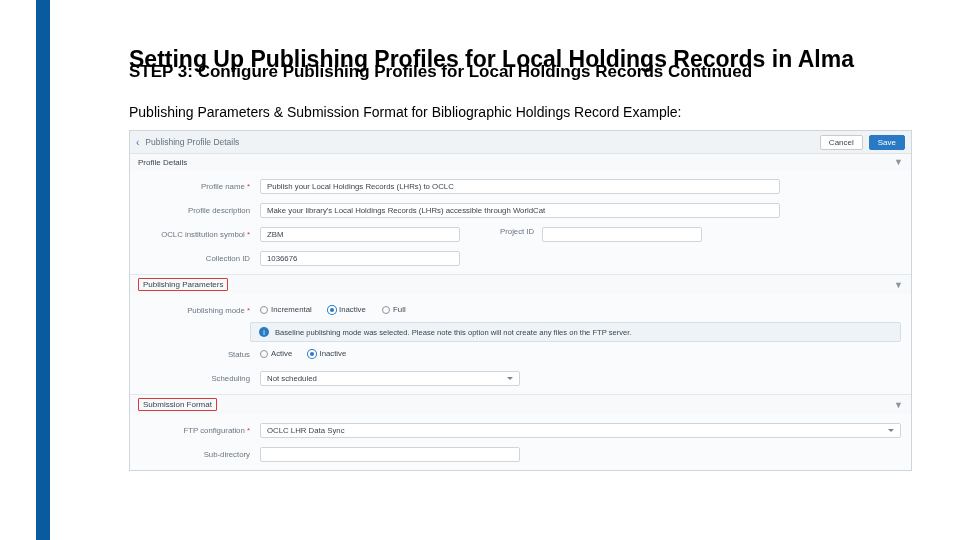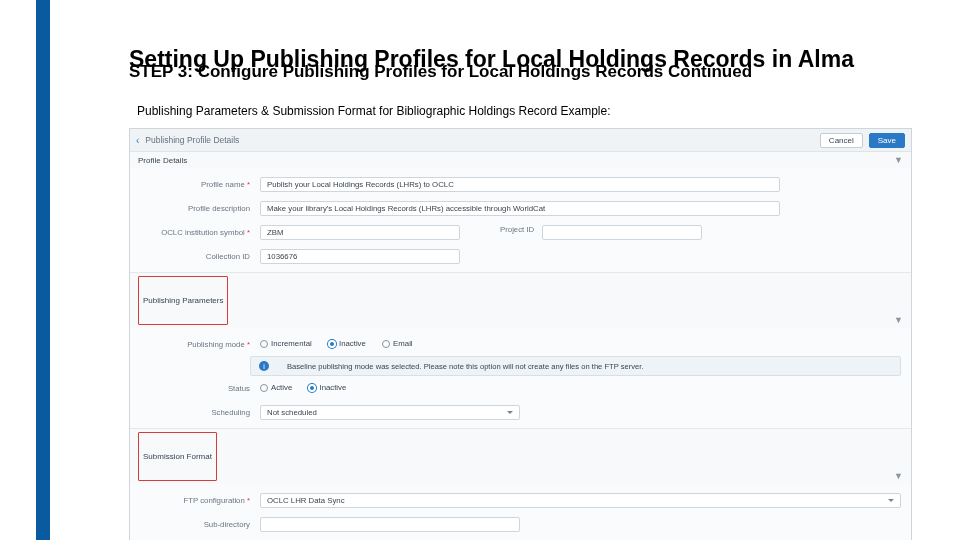--- a/index.html
+++ b/index.html
@@ -1,52 +1,52 @@
 <!DOCTYPE html>
 <html><head>
 <meta charset="utf-8">
 <style>
   html,body{margin:0;padding:0;font-family:Arial,Helvetica,sans-serif;background:#fff}
   .page{width:960px;height:540px;position:relative;box-sizing:border-box;padding:0}
   .sidebar{position:absolute;left:36px;top:0;width:14px;height:540px;background:#0a5aa0}
   .content{position:absolute;left:129px;top:46px;right:48px}
   h1{font-size:23px;font-weight:700;margin:0 0 0 0;line-height:1.15;letter-spacing:0}
   h2{font-size:17px;font-weight:700;margin:0;position:relative;top:-10px}
-  .subdesc{font-size:12px;margin:12px 0 10px 8px}
+  .subdesc{font-size:14px;margin:12px 0 10px 0}
   .shot{border:1px solid #cfd6db;background:#fafbfc;font-size:8px;color:#4a5560;box-sizing:border-box}
 
   .topbar{display:flex;align-items:center;background:#f0f3f5;border-bottom:1px solid #dfe4e8;height:22px;padding:0 6px;gap:6px}
   .back{color:#2a79c4;font-size:10px}
   .bc{color:#637281;font-size:8.5px}
   .spacer{flex:1}
   .btn{border:1px solid #c5ccd2;background:#fff;color:#3a4550;border-radius:2px;padding:2px 8px;font-size:8px}
   .btn-primary{background:#2a79c4;border-color:#2a79c4;color:#fff}
 
   .section{border-bottom:1px solid #e4e8eb}
-  .sec-head{display:flex;align-items:flex-end;justify-content:space-between;background:#f7f9fa;padding:3px 8px;font-size:8px;color:#3a4550}
+  .sec-head{display:flex;align-items:center;justify-content:space-between;background:#f7f9fa;padding:3px 8px;font-size:8px;color:#3a4550}
   .sec-head .chev{color:#8a95a0;font-size:9px}
   .sec-title{display:inline-block}
-  .hl .sec-title{border:1.5px solid #d73a3a;padding:19px 4px;border-radius:1px}
+  .hl .sec-title{border:1.5px solid #d73a3a;padding:1px 4px;border-radius:1px}
   .sec-body{padding:4px 0}
   .row{display:flex;align-items:center;padding:3px 10px;min-height:18px}
   .lbl{width:110px;text-align:right;padding-right:10px;color:#6a7682;font-size:7.8px}
   .req::after{content:" *";color:#d73a3a}
   .field{flex:1}
   .input{background:#fff;border:1px solid #cfd6db;border-radius:2px;height:15px;display:flex;align-items:center;padding:0 6px;color:#3a4550;font-size:7.8px;max-width:380px;box-sizing:border-box}
   .input-wide{max-width:520px}
   .input-full{max-width:none;width:100%}
   .select{position:relative}
   .select::after{content:"";position:absolute;right:6px;top:5px;border:3px solid transparent;border-top-color:#7a8590}
   .twocol{display:flex;gap:40px;flex:1}
   .pair{display:flex;align-items:flex-start;gap:8px}
   .pair .lab{color:#6a7682;font-size:7.8px}
   .radio{display:inline-flex;align-items:center;gap:3px;margin-right:14px;font-size:7.8px;color:#3a4550}
   .dot{width:8px;height:8px;border-radius:50%;border:1px solid #8a95a0;box-sizing:border-box;display:inline-block}
   .dot.on{border:none;background:#2a79c4;box-shadow:inset 0 0 0 2px #fff, 0 0 0 1px #2a79c4}
-  .infobox{background:#eef3f7;border:1px solid #d7e0e8;border-radius:2px;padding:4px 8px;margin:0 10px 0 120px;display:flex;align-items:center;gap:18px;font-size:7.6px;color:#3a4550}
+  .infobox{background:#eef3f7;border:1px solid #d7e0e8;border-radius:2px;padding:4px 8px;margin:0 10px 0 120px;display:flex;align-items:center;gap:6px;font-size:7.6px;color:#3a4550}
   .info-i{width:10px;height:10px;border-radius:50%;background:#2a79c4;color:#fff;font-size:7px;display:flex;align-items:center;justify-content:center;font-style:normal}
   .expand{border:1px solid #cfd6db;border-radius:2px;padding:3px 8px;margin:4px 10px 0 120px;font-size:7.8px;color:#3a4550;background:#fff;display:flex;justify-content:space-between;align-items:center}
   .expand .tri{color:#8a95a0;font-size:8px}
 </style>
 </head>
 <body>
 
 <div class="page">
   <div class="sidebar"></div>
   <div class="content">
@@ -113,21 +113,21 @@
               <span class="radio">
                   <span class="dot"></span>
                   <span>Incremental</span>
                 </span>
               <span class="radio">
                   <span class="dot on"></span>
                   <span>Inactive</span>
                 </span>
               <span class="radio">
                   <span class="dot"></span>
-                  <span>Email</span>
+                  <span>Full</span>
                 </span>
             </div>
           </div>
           <div class="infobox">
             <span class="info-i">i</span>
             <span>Baseline publishing mode was selected. Please note this option will not create any files on the FTP server.</span>
           </div>
           <div class="row" style="margin-top:0">
             <div class="lbl">Status</div>
             <div class="field">

